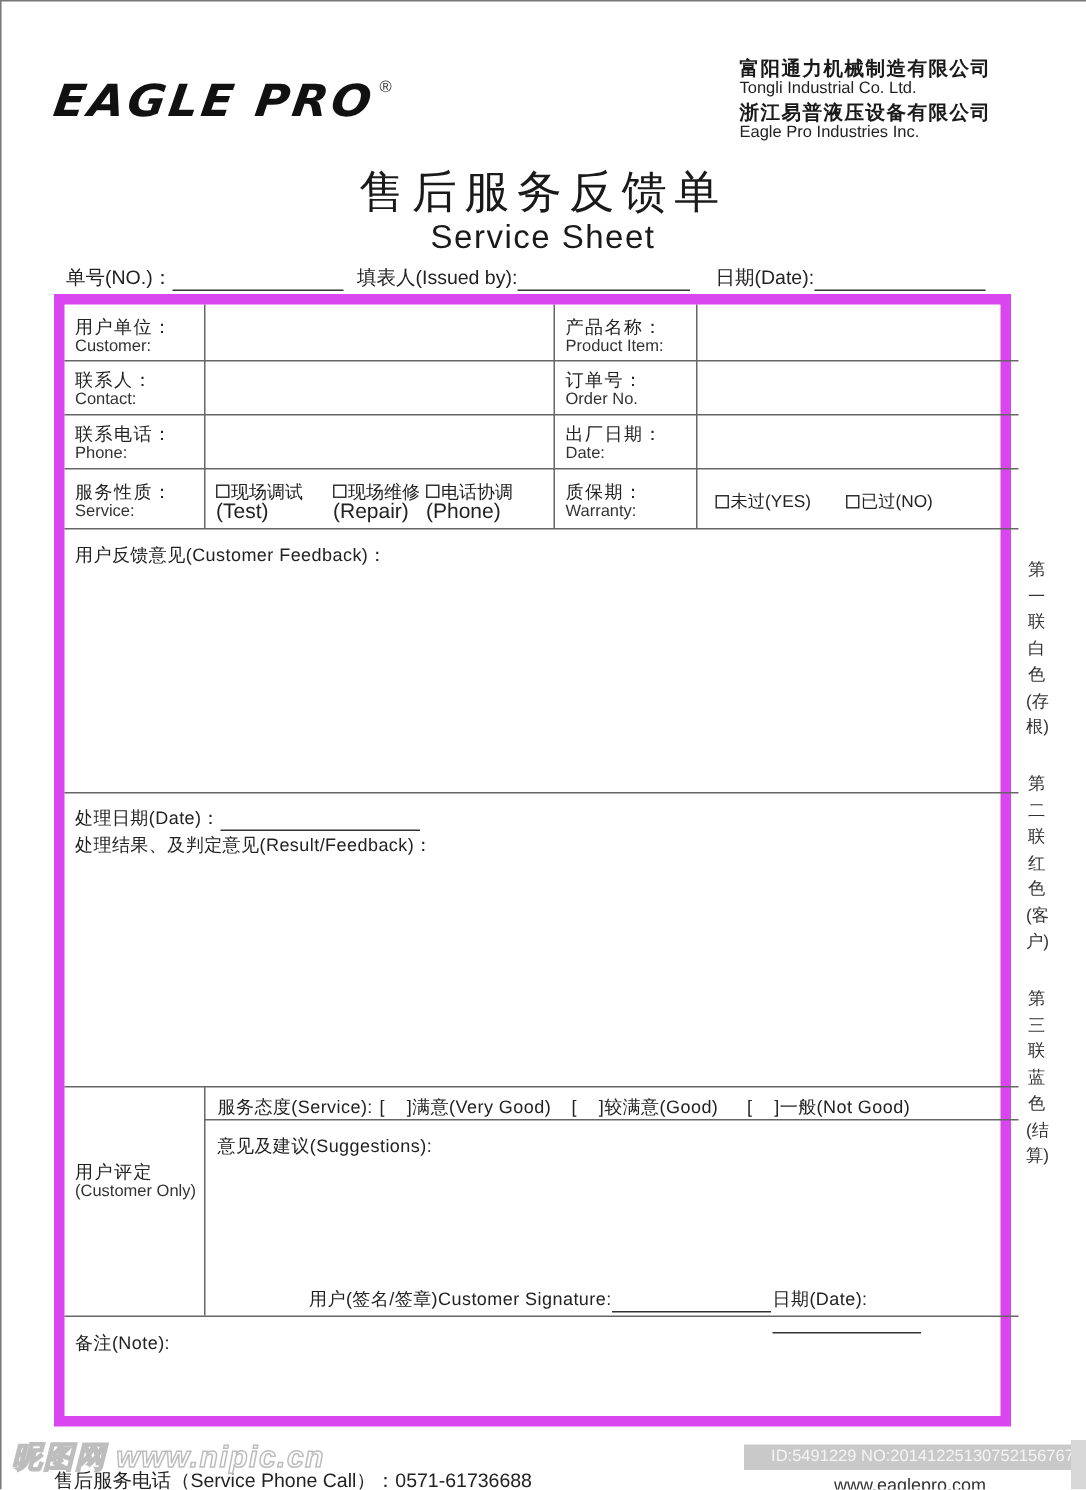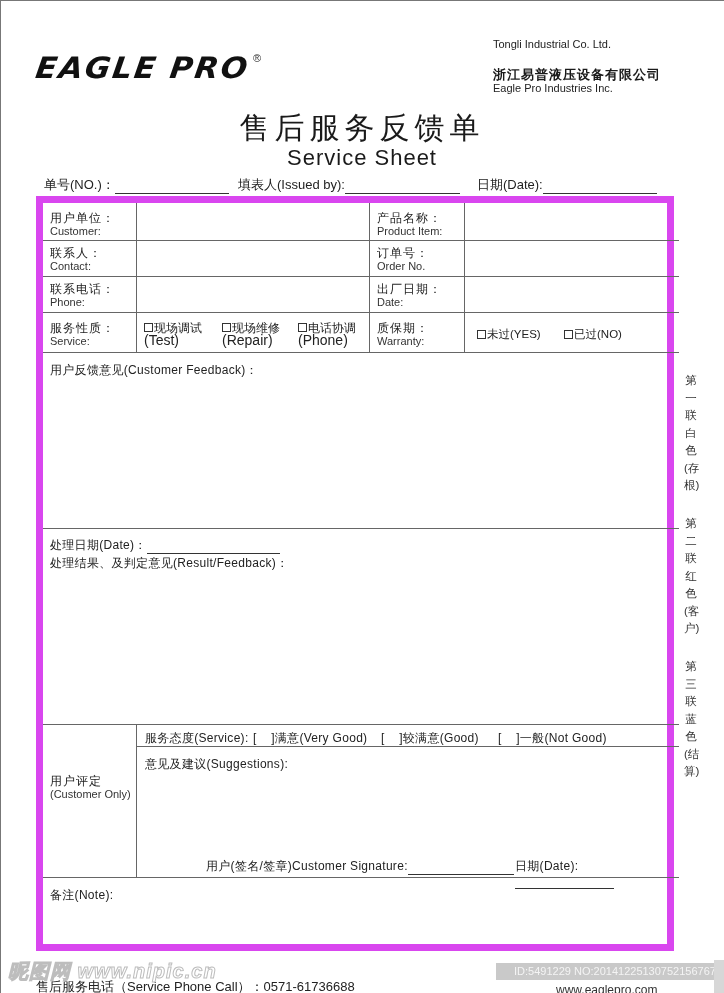--- a/index.html
+++ b/index.html
@@ -55,20 +55,21 @@
 </head>
 <body>
 
 <div class="frame-left"></div>
 <div class="frame-top"></div>
 
 <div class="logo">EAGLE PRO</div>
 <div class="logo-reg">®</div>
 
 <div class="company company-1">
+  <div class="cn">富阳通力机械制造有限公司</div>
   <div class="en">Tongli Industrial Co. Ltd.</div>
 </div>
 <div class="company company-2">
   <div class="cn">浙江易普液压设备有限公司</div>
   <div class="en">Eagle Pro Industries Inc.</div>
 </div>
 
 <div class="title-cn">售后服务反馈单</div>
 <div class="title-en">Service Sheet</div>
 
@@ -131,21 +132,21 @@
     <div class="en">Service:</div>
   </div>
   <div class="check" style="left:101px;top:119px">
     <span class="box"></span><span>现场调试</span>
     <span class="en">(Test)</span>
   </div>
   <div class="check" style="left:179px;top:119px">
     <span class="box"></span><span>现场维修</span>
     <span class="en">(Repair)</span>
   </div>
-  <div class="check" style="left:255px;top:119px">
+  <div class="check" style="left:241px;top:119px">
     <span class="box"></span><span>电话协调</span>
     <span class="en">(Phone)</span>
   </div>
   <div class="cell-label" style="left:334px;top:119px">
     <div class="cn">质保期：</div>
     <div class="en">Warranty:</div>
   </div>
   <div class="check-inline" style="left:434px;top:124px">
     <span class="box"></span><span>未过(YES)</span>
   </div>

